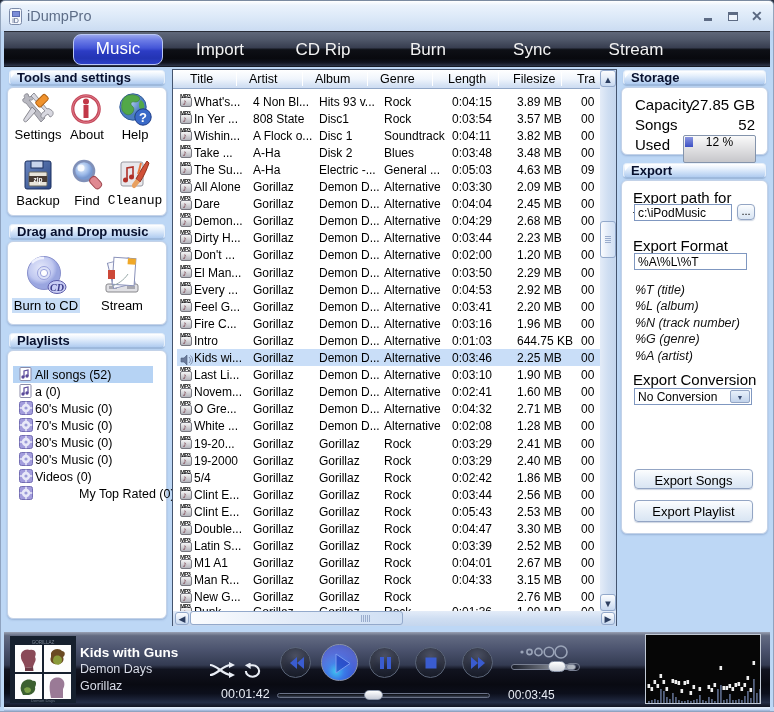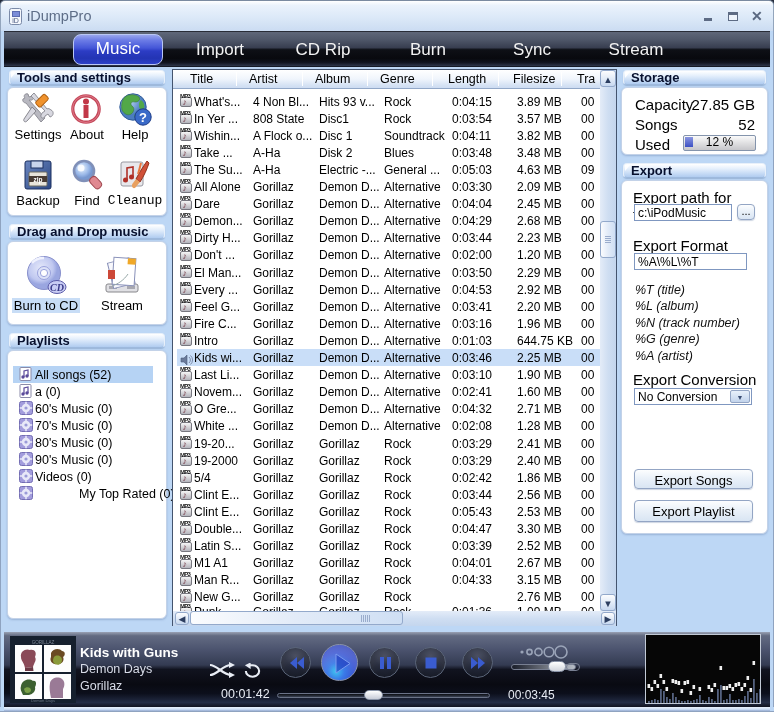--- a/index.html
+++ b/index.html
@@ -606,21 +606,21 @@
 <div class="sb-thumb abs" style="left:17px;top:541px;width:213px;height:14px;"></div>
 <div class="abs" style="left:188px;top:545px;width:9px;height:7px;background:repeating-linear-gradient(90deg,#9aaccc 0,#9aaccc 1px,transparent 1px,transparent 2px);"></div>
 </div>
 <div class="ghead abs" style="left:623px;top:70px;width:143px;">Storage</div>
 <div class="gbody abs" style="left:621px;top:87px;width:147px;height:68px;"></div>
 <div class="rlabel abs" style="left:635px;top:96px;">Capacity</div>
 <div class="rlabel abs" style="left:635px;top:116px;">Songs</div>
 <div class="rlabel abs" style="left:635px;top:136px;">Used</div>
 <div class="rlabel abs" style="left:675px;top:96px;width:80px;text-align:right;">27.85 GB</div>
 <div class="rlabel abs" style="left:675px;top:116px;width:80px;text-align:right;">52</div>
-<div class="abs" style="left:683px;top:135px;width:73px;height:16px;border:1px solid #8494ac;border-radius:2px;background:linear-gradient(180deg,#fafafa,#c6c6ca);">
+<div class="abs" style="left:683px;top:135px;width:73px;height:28px;border:1px solid #8494ac;border-radius:2px;background:linear-gradient(180deg,#fafafa,#c6c6ca);">
 <div class="abs" style="left:1px;top:1px;width:8px;height:10px;background:linear-gradient(180deg,#8a96e0,#3c50c4);"></div>
 <div class="abs" style="left:0;top:-1px;width:71px;text-align:center;font-size:12px;color:#000;">12 %</div>
   </div>
 <div class="ghead abs" style="left:623px;top:163px;width:143px;">Export</div>
 <div class="gbody abs" style="left:621px;top:180px;width:147px;height:354px;"></div>
 <div class="rlabel abs" style="left:633px;top:189px;">Export path for tracks</div>
 <div class="inputbox abs" style="left:634px;top:204px;width:98px;height:17px;">c:\iPodMusic</div>
 <div class="xbtn abs" style="left:737px;top:204px;width:18px;height:16px;line-height:12px;font-size:11px;">...</div>
 <div class="rlabel abs" style="left:633px;top:237px;">Export Format</div>
 <div class="inputbox abs" style="left:634px;top:253px;width:113px;height:17px;">%A\%L\%T</div>

